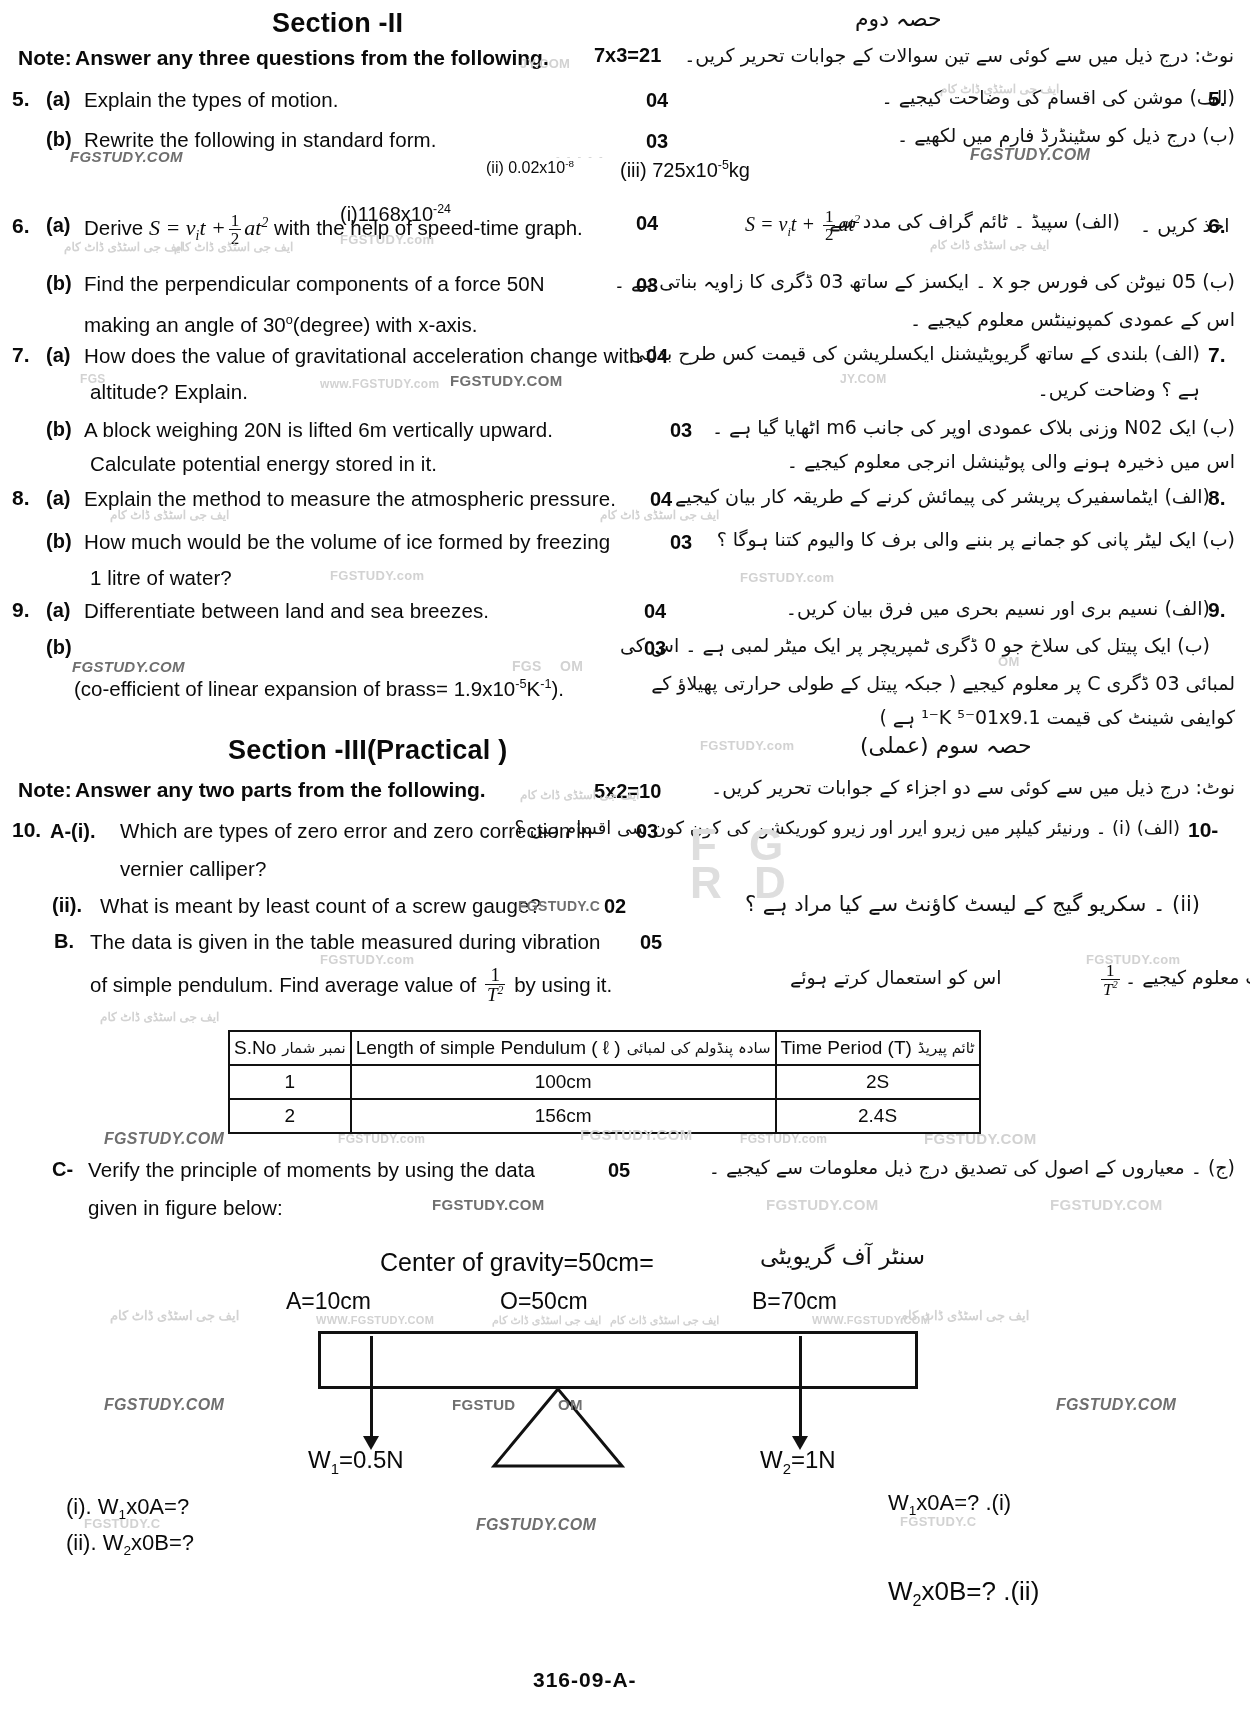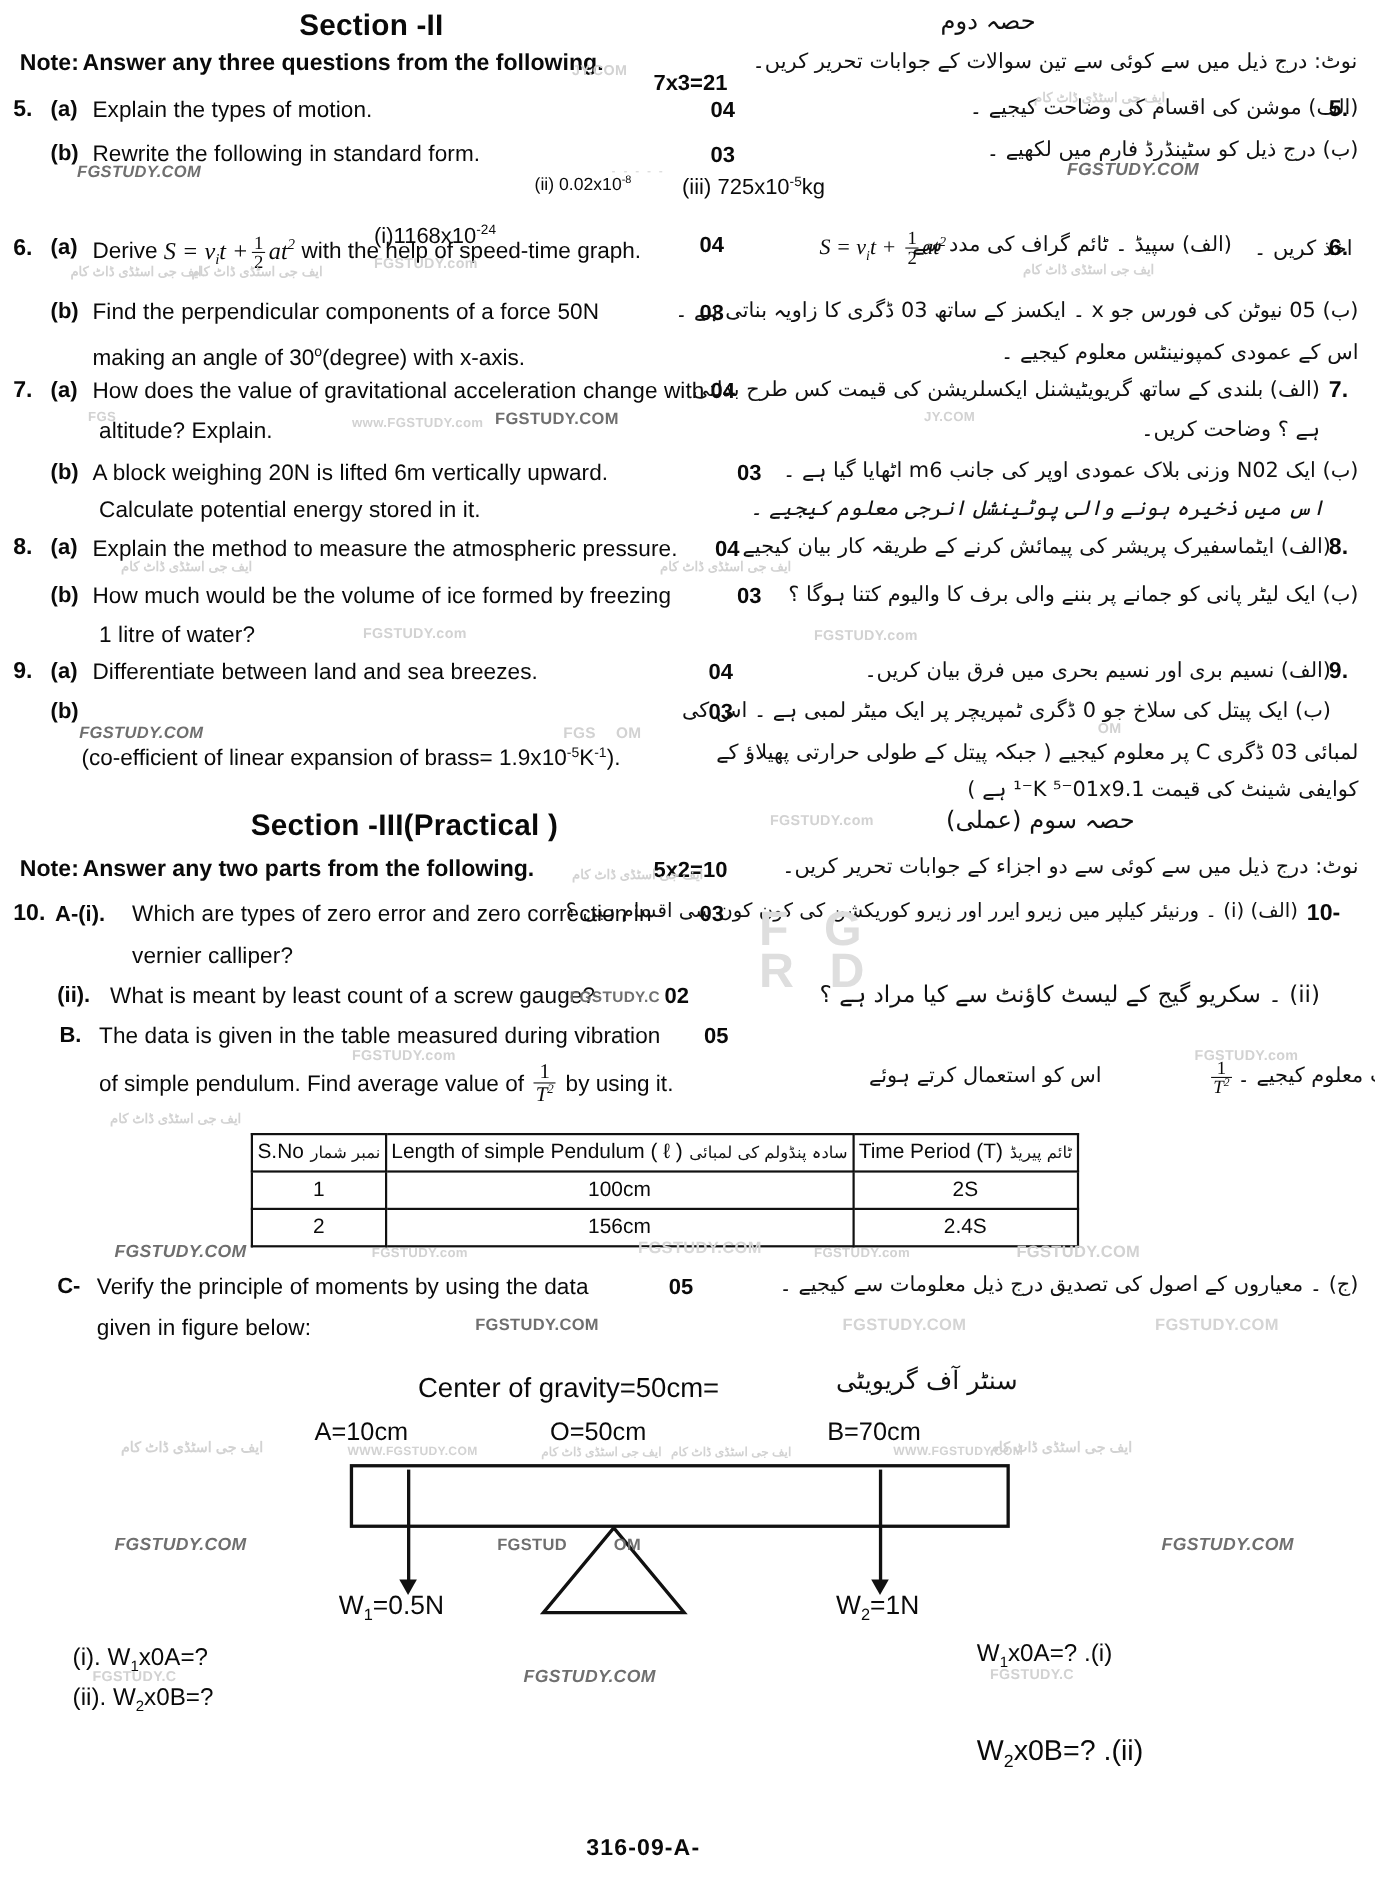--- a/index.html
+++ b/index.html
@@ -116,21 +116,21 @@
 </head>
 <body>
 
 <div class="page">
 
   <div class="abs section-head" style="left:272px;top:8px;">Section -II</div>
   <div class="abs urdu" style="left:855px;top:6px;font-size:22px;">حصہ دوم</div>
 
   <div class="abs note-label" style="left:18px;top:46px;">Note:</div>
   <div class="abs note-text" style="left:75px;top:46px;">Answer any three questions from the following.</div>
-  <div class="abs marks" style="left:594px;top:65px;">7x3=21</div>
+  <div class="abs marks" style="left:594px;top:44px;">7x3=21</div>
   <div class="abs urdu" style="left:664px;top:44px;width:570px;text-align:right;">نوٹ: درج ذیل میں سے کوئی سے تین سوالات کے جوابات تحریر کریں۔</div>
   <div class="wm light" style="left:520px;top:56px;">JY.COM</div>
 
   <div class="abs qnum" style="left:12px;top:87px;">5.</div>
   <div class="abs qpart" style="left:46px;top:88px;">(a)</div>
   <div class="abs qtext" style="left:84px;top:88px;">Explain the types of motion.</div>
   <div class="abs marks" style="left:646px;top:89px;">04</div>
   <div class="abs urdu" style="left:700px;top:86px;width:535px;text-align:right;">(الف) موشن کی اقسام کی وضاحت کیجیے ۔</div>
   <div class="abs qnum" style="left:1208px;top:87px;">5.</div>
   <div class="wm light" style="left:940px;top:82px;font-size:12px;">ایف جی اسٹڈی ڈاٹ کام</div>
@@ -193,21 +193,21 @@
   <div class="wm light" style="left:320px;top:377px;font-size:12px;">www.FGSTUDY.com</div>
   <div class="wm dark" style="left:450px;top:372px;font-size:15px;">FGSTUDY.COM</div>
   <div class="wm light" style="left:840px;top:372px;font-size:12px;">JY.COM</div>
 
   <div class="abs qpart" style="left:46px;top:418px;">(b)</div>
   <div class="abs qtext" style="left:84px;top:418px;">A block weighing 20N is lifted 6m vertically upward.</div>
   <div class="abs marks" style="left:670px;top:419px;">03</div>
   <div class="abs urdu" style="left:720px;top:416px;width:515px;text-align:right;">(ب) ایک 20N وزنی بلاک عمودی اوپر کی جانب 6m اٹھایا گیا ہے ۔</div>
 
   <div class="abs qtext" style="left:90px;top:452px;">Calculate potential energy stored in it.</div>
-  <div class="abs urdu" style="left:729px;top:450px;width:475px;text-align:right;font-style:italic;">اس میں ذخیرہ ہونے والی پوٹینشل انرجی معلوم کیجیے ۔</div>
+  <div class="abs urdu" style="left:760px;top:450px;width:475px;text-align:right;">اس میں ذخیرہ ہونے والی پوٹینشل انرجی معلوم کیجیے ۔</div>
 
   <div class="abs qnum" style="left:12px;top:486px;">8.</div>
   <div class="abs qpart" style="left:46px;top:487px;">(a)</div>
   <div class="abs qtext" style="left:84px;top:487px;">Explain the method to measure the atmospheric pressure.</div>
   <div class="abs marks" style="left:650px;top:488px;">04</div>
   <div class="abs urdu" style="left:700px;top:485px;width:510px;text-align:right;">(الف) ایٹماسفیرک پریشر کی پیمائش کرنے کے طریقہ کار بیان کیجیے ۔</div>
   <div class="abs qnum" style="left:1208px;top:486px;">8.</div>
   <div class="wm light" style="left:110px;top:508px;font-size:12px;">ایف جی اسٹڈی ڈاٹ کام</div>
   <div class="wm light" style="left:600px;top:508px;font-size:12px;">ایف جی اسٹڈی ڈاٹ کام</div>
 

